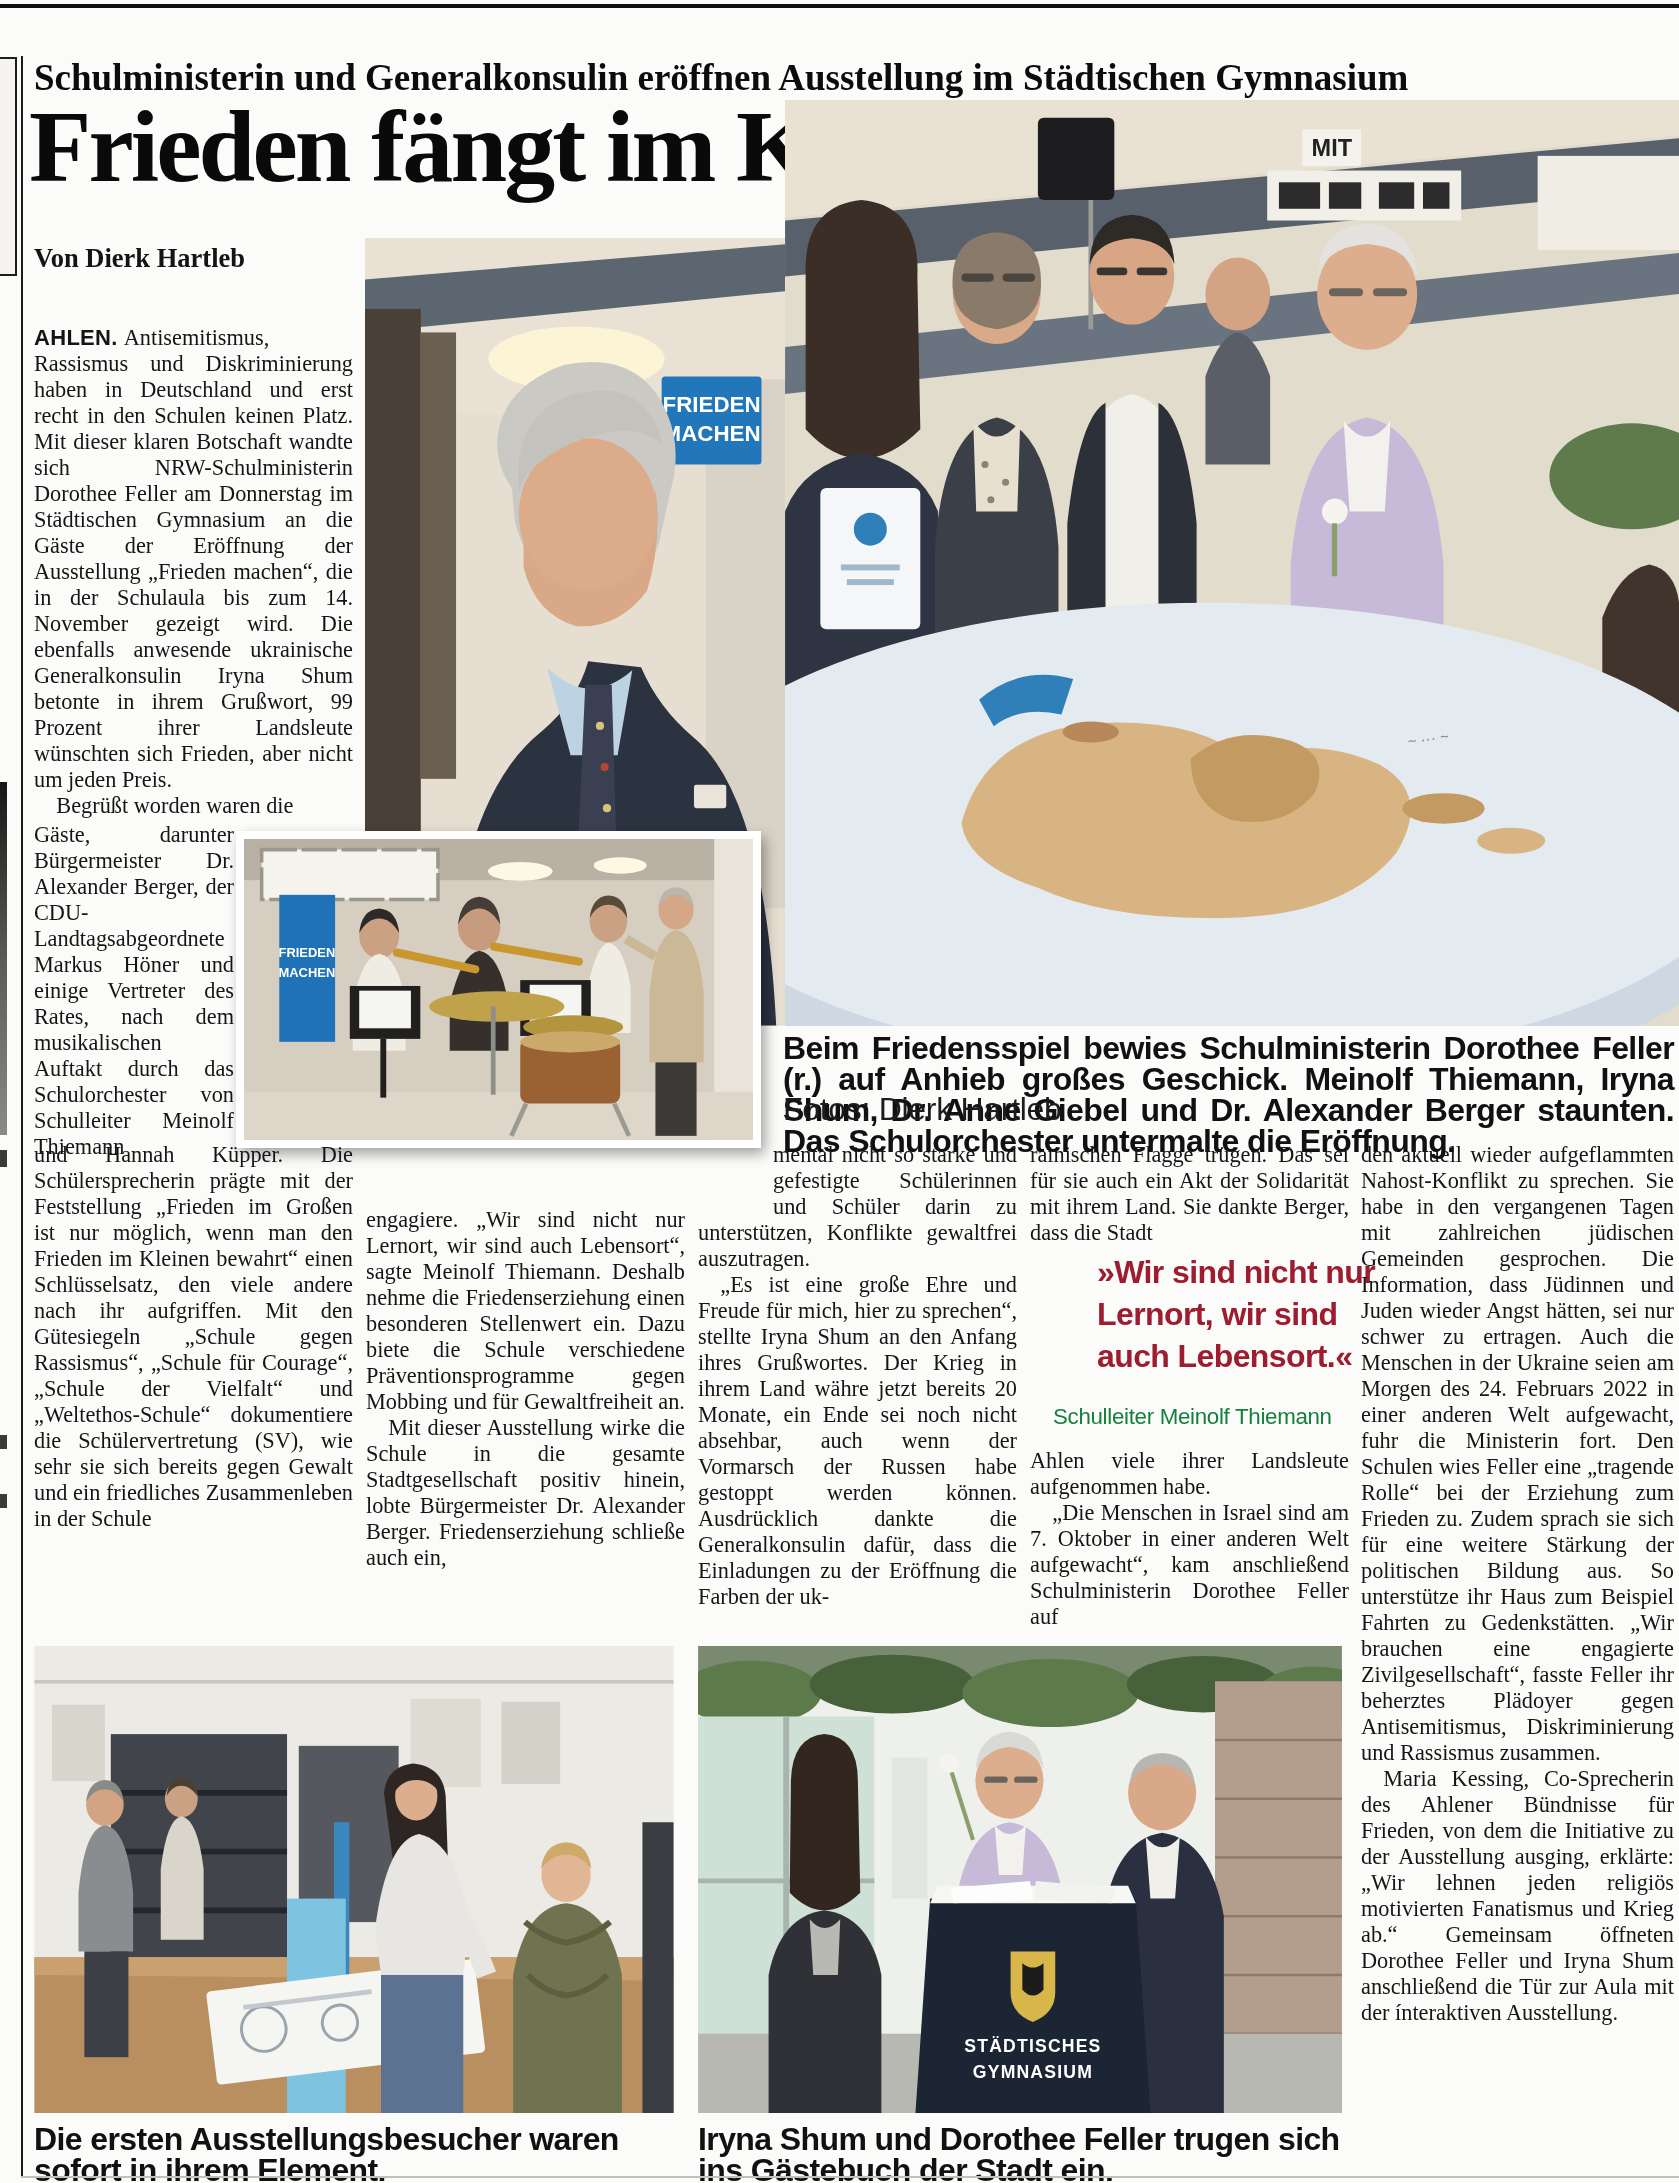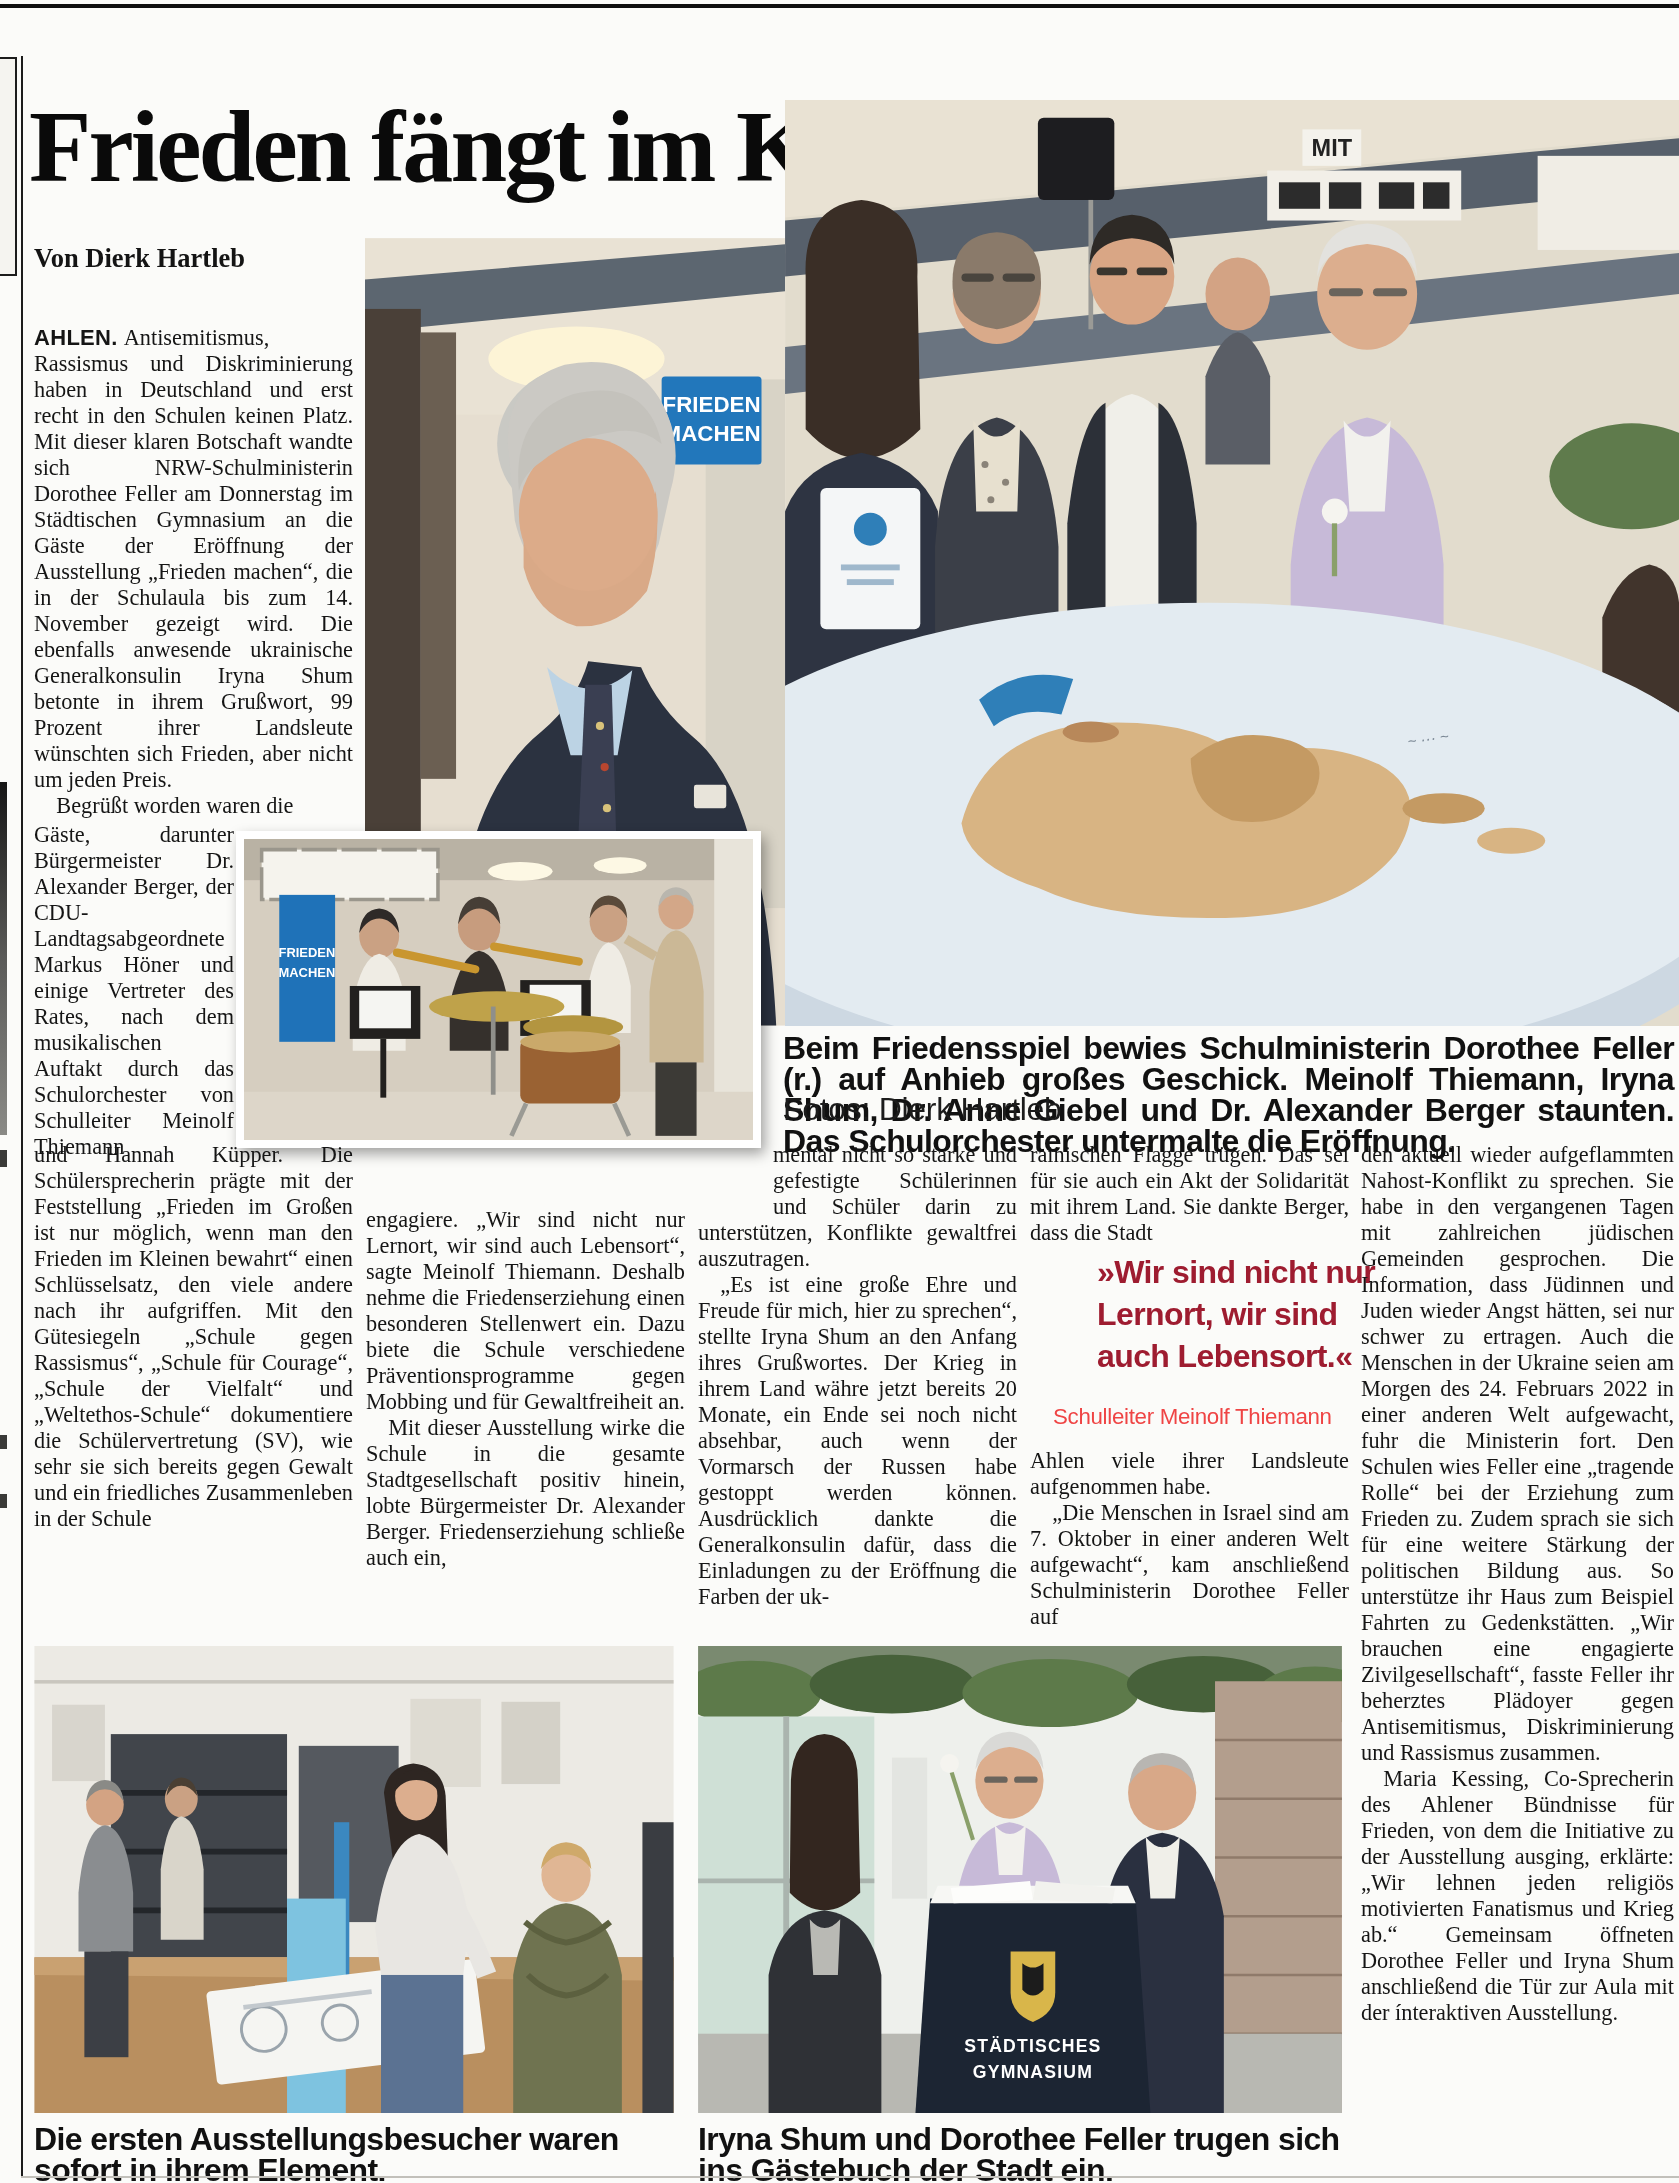--- a/index.html
+++ b/index.html
@@ -28,21 +28,21 @@
   .c2{left:366px;top:1207px;width:319px;}
   .c3{left:698px;top:1142px;width:319px;}
   .c3 .wrap-spacer{float:left;width:75px;height:56px;}
   .c4{left:1030px;top:1142px;width:319px;}
   .c4b{left:1030px;top:1448px;width:319px;}
   .c5{left:1361px;top:1142px;width:313px;}
   
   .pullquote{left:1097px;top:1251px;width:281px;font-family:"Liberation Sans", sans-serif;
              font-weight:700;font-size:32px;line-height:42px;letter-spacing:-0.6px;}
   .pq-attr{left:1053px;top:1404px;width:281px;font-family:"Liberation Sans", sans-serif;
-           font-weight:500;font-size:22.3px;color:#ef4444;letter-spacing:-0.3px;}
+           font-weight:500;font-size:22.3px;color:#15803d;letter-spacing:-0.3px;}
   
   .cap{font-family:"Liberation Sans", sans-serif;font-weight:700;font-size:32px;line-height:31px;
        letter-spacing:-0.6px;color:#111;}
   .cap-main{left:783px;top:1033px;width:891px;text-align:justify;}
   .cap-credit{left:783px;top:1094px;width:891px;font-weight:400;letter-spacing:-0.3px;color:#1c1c1c;}
   .cap-bl{left:34px;top:2124px;width:640px;}
   .cap-bm{left:698px;top:2124px;width:644px;}
   .bottom-rule{left:21px;top:2176px;width:1659px;height:2.4px;background:#c2c0ba;}
   
   .photo{display:block;}
@@ -59,20 +59,21 @@
 <div id="page">
 
   <div class="abs top-rule"></div>
   <div class="abs margin-rule"></div>
   <div class="abs margin-box"></div>
   <div class="abs margin-frag"></div>
   <div class="abs mfm" style="top:1150px;"></div>
   <div class="abs mfm" style="top:1435px;height:14px;"></div>
   <div class="abs mfm" style="top:1494px;height:14px;"></div>
 
+  <div class="abs kicker">Schulministerin und Generalkonsulin eröffnen Ausstellung im Städtischen Gymnasium</div>
   <div class="abs headline">Frieden fängt im Kleinen an</div>
   <div class="abs byline">Von Dierk Hartleb</div>
 
   <svg class="abs photo photoA" width="420" height="788" viewBox="0 0 715 1340">
     <rect width="715" height="1340" fill="#e6ded0"></rect>
     <rect x="0" y="0" width="715" height="300" fill="#e9e2d4"></rect>
     <polygon points="0,70 715,10 715,90 0,160" fill="#5c6670"></polygon>
     <ellipse cx="360" cy="205" rx="150" ry="55" fill="#fff6d6" opacity="0.9"></ellipse>
     <rect x="0" y="120" width="95" height="900" fill="#4a4038"></rect>
     <rect x="95" y="160" width="60" height="760" fill="#6b5f52"></rect>

